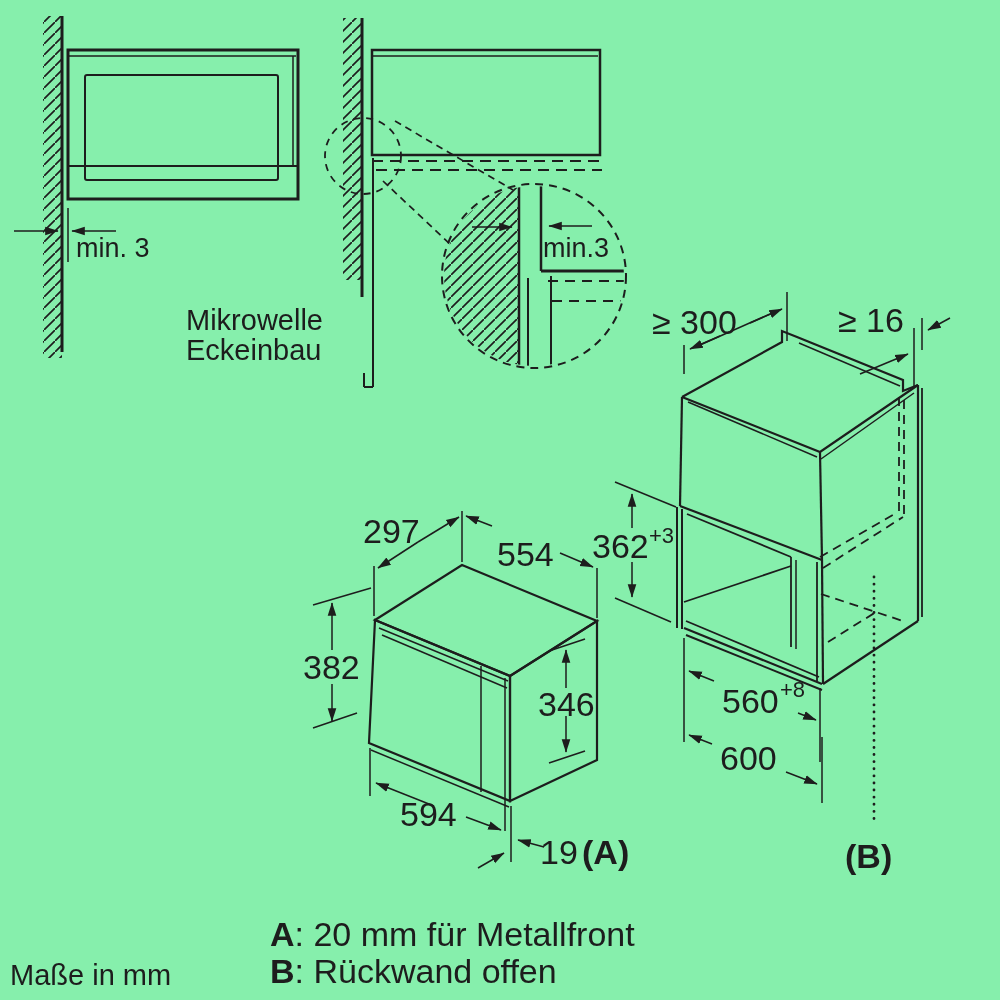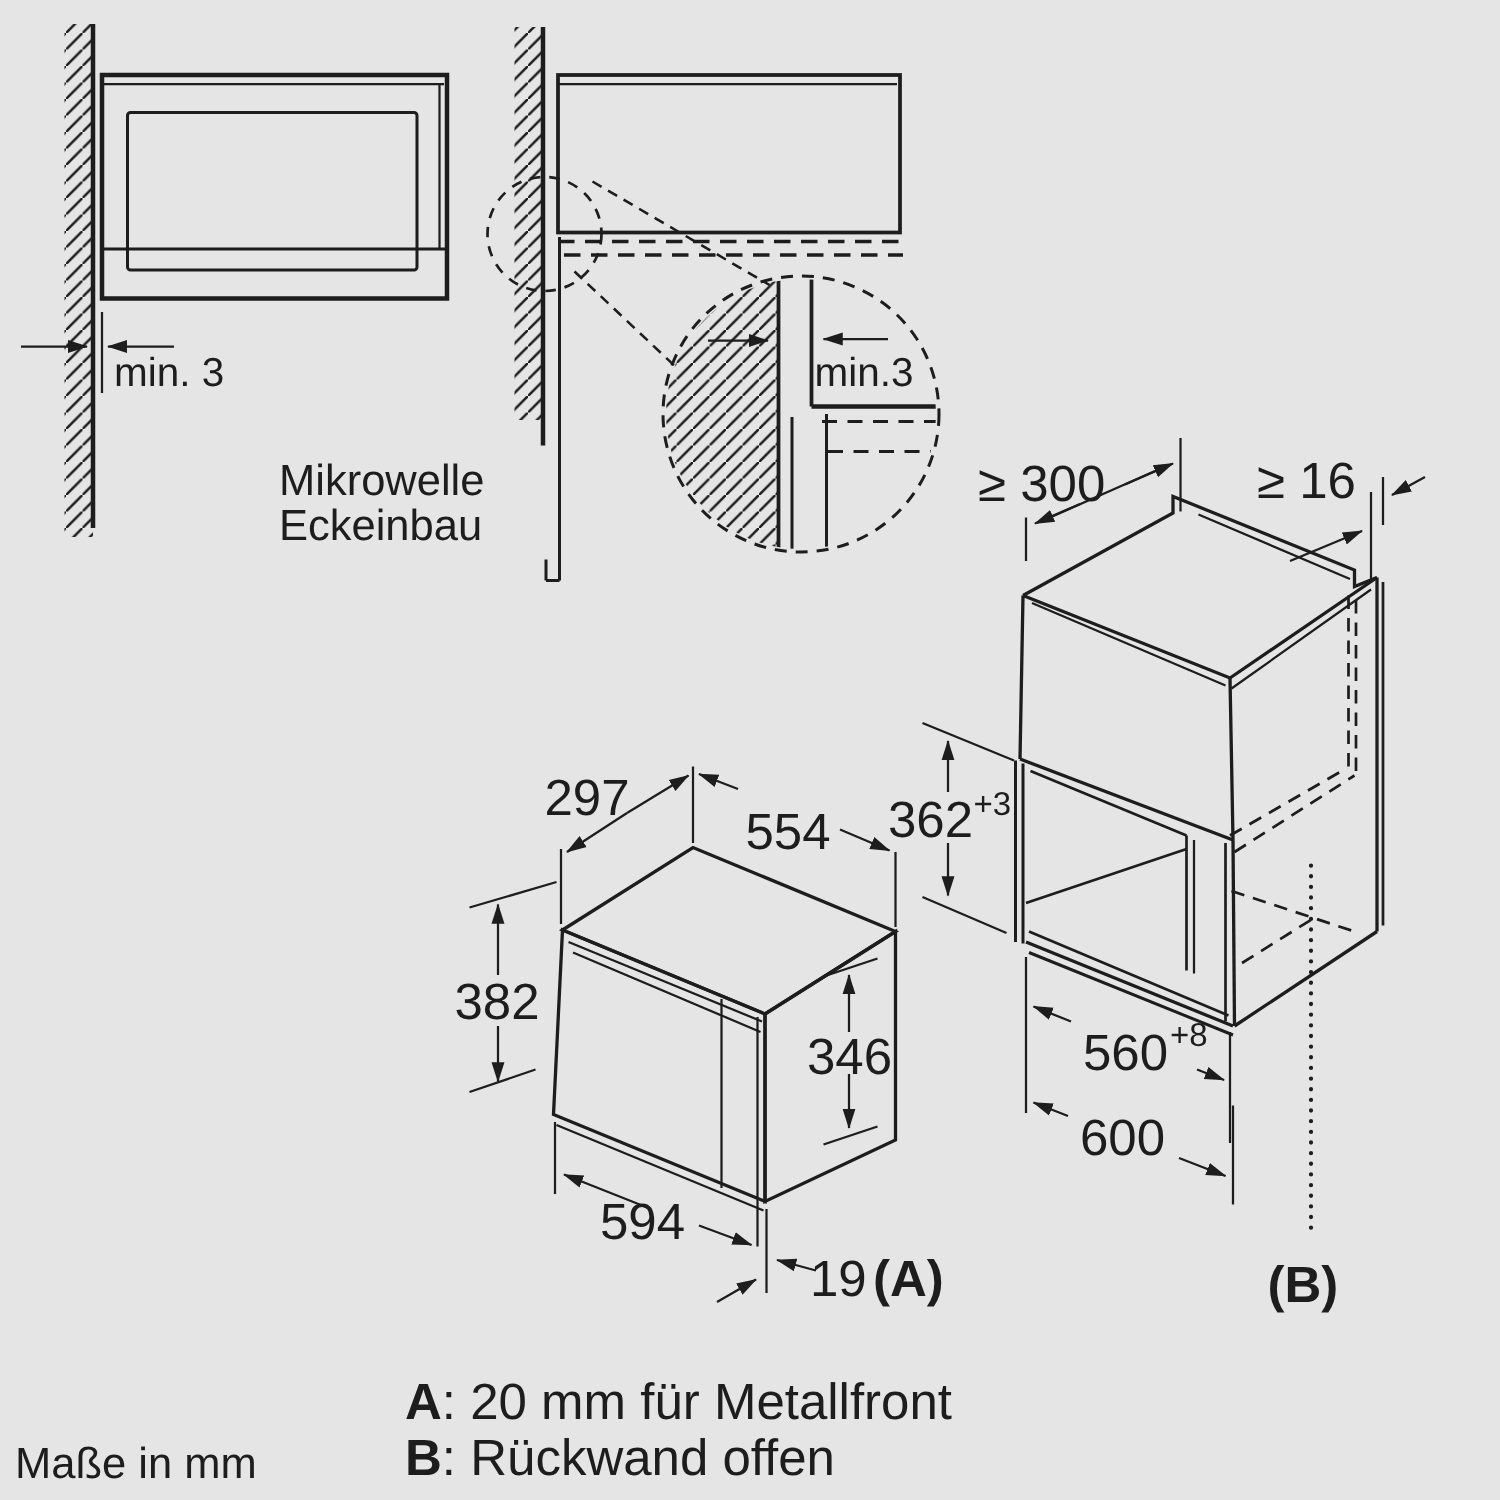--- a/index.html
+++ b/index.html
@@ -1,16 +1,16 @@
 <!DOCTYPE html>
 <html><head>
 <meta charset="utf-8">
 <style>
   html,body{margin:0;padding:0;background:#fff;}
-  .page{position:relative;width:1000px;height:1000px;background:#e5e5e5;overflow:hidden;
+  .page{position:relative;width:1000px;height:1000px;background:#86efac;overflow:hidden;
         font-family:"Liberation Sans", sans-serif;}
   svg{display:block;}
   text{fill:#1d1d1d;font-family:"Liberation Sans", sans-serif;}
   .dim{font-size:34px;}
   .dim-s{font-size:27px;}
   .sup{font-size:22px;}
   .cap{font-size:29px;}
   .leg{font-size:34px;}
   .bold{font-weight:bold;}
   .ln{stroke:#1d1d1d;fill:none;}

